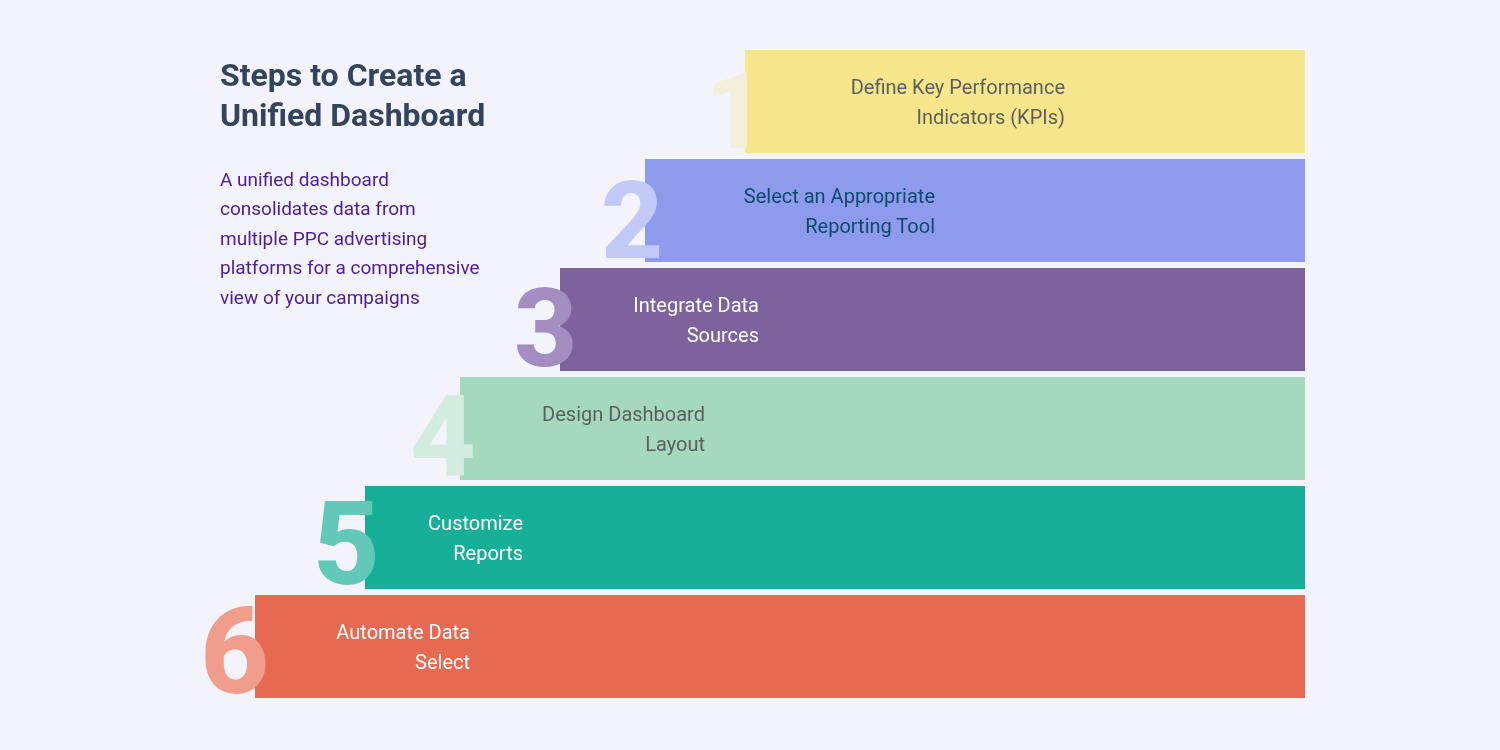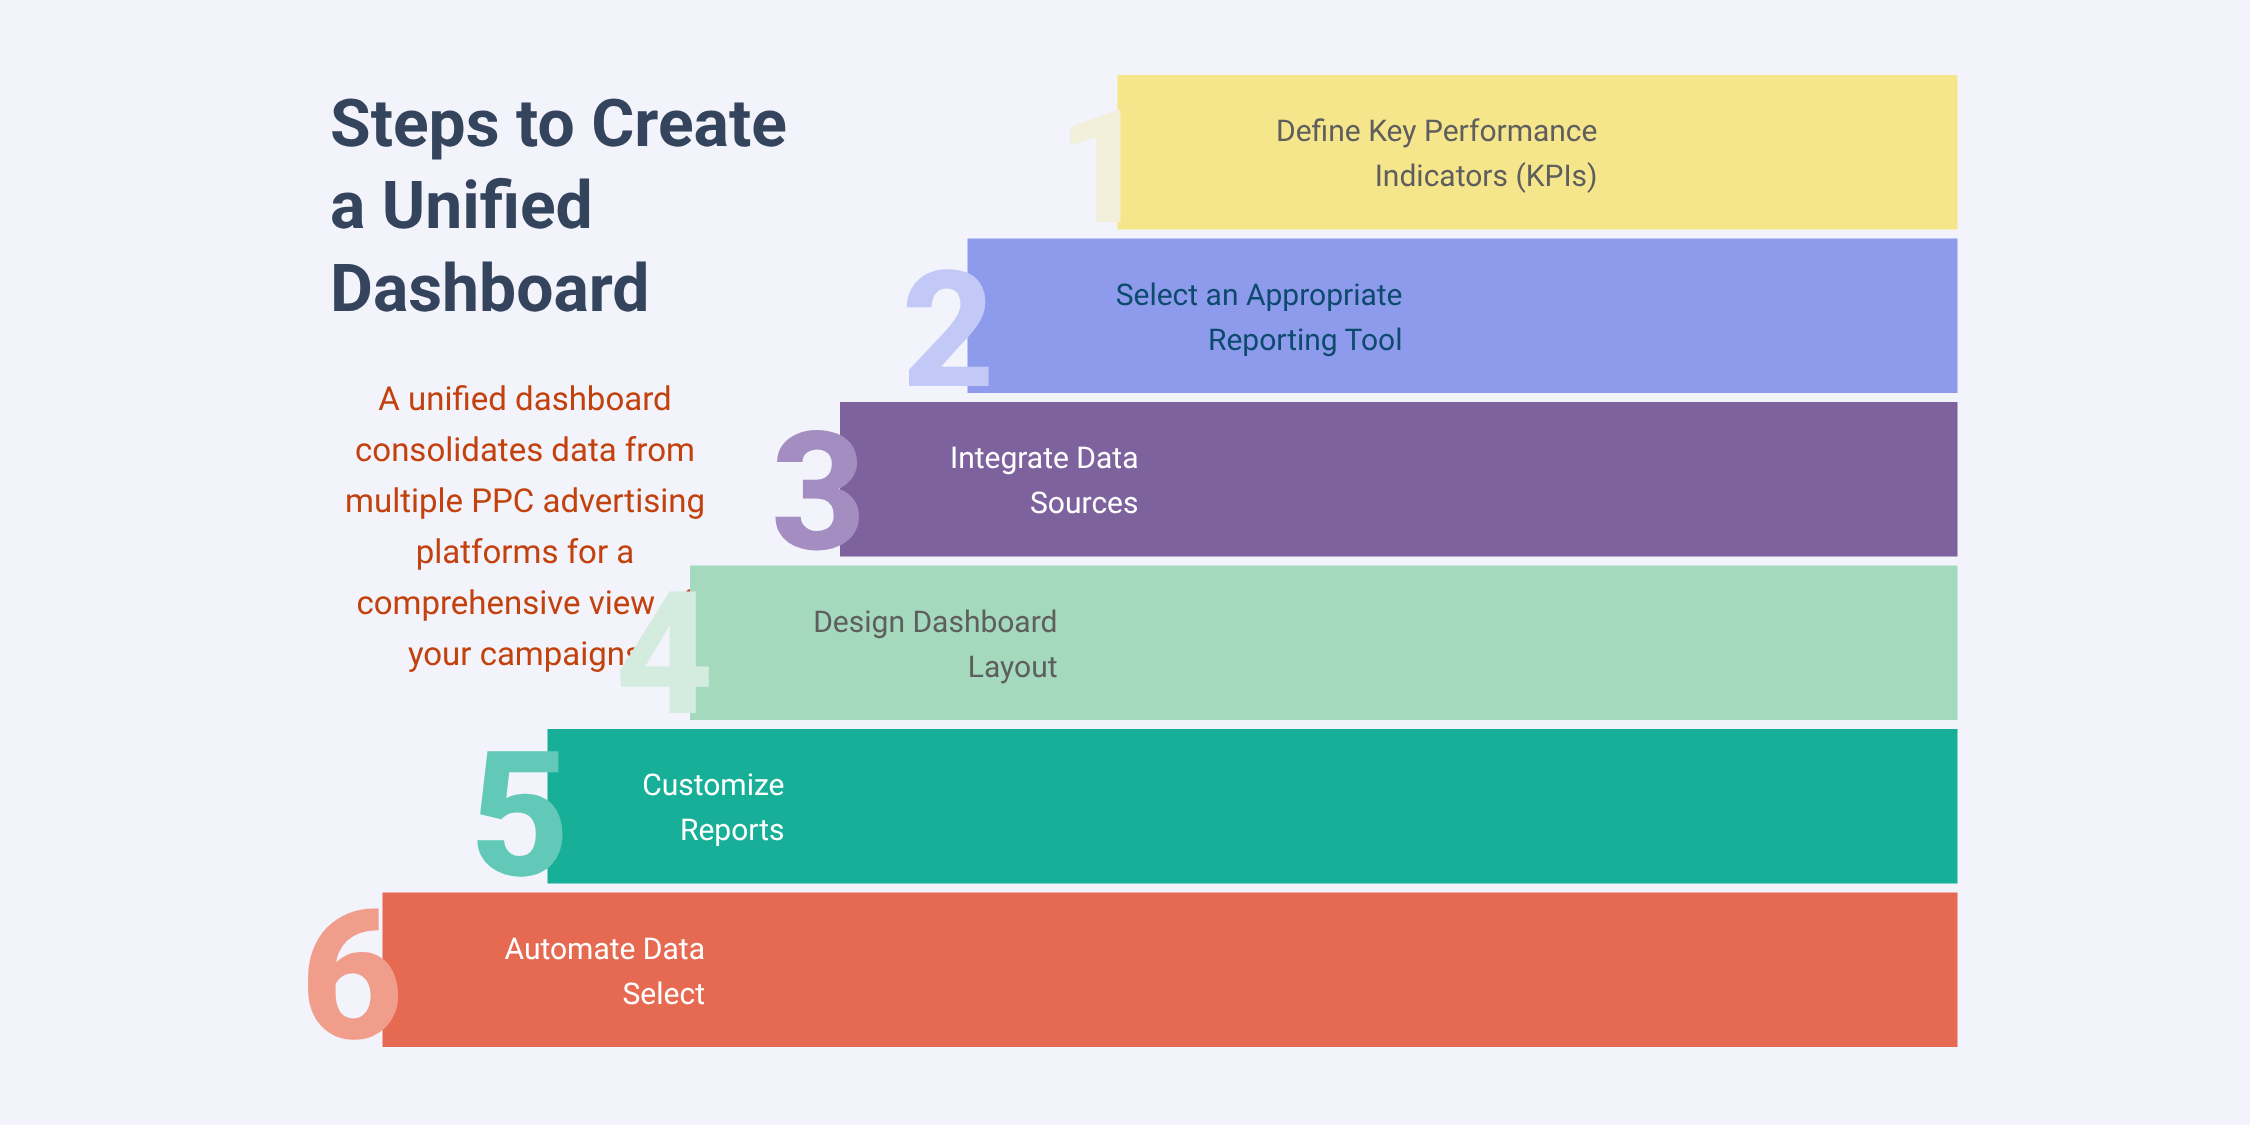--- a/index.html
+++ b/index.html
@@ -11,32 +11,31 @@
     position: relative;
     overflow: hidden;
   }
   .left {
     position: absolute;
     left: 220px;
     top: 55px;
     width: 310px;
   }
   .title {
-    font-size: 44px;
+    font-size: 32px;
     font-weight: 700;
     color: #34445c;
     line-height: 1.25;
   }
   .desc {
     margin-top: 30px;
-    font-size: 22px;
-    color: #c2410c;
+    font-size: 19px;
+    color: #4c1d95;
     line-height: 1.55;
     max-width: 260px;
-    text-align: center;
   }
   .steps {
     position: absolute;
     right: 195px;
     top: 50px;
     width: 1100px;
     height: 660px;
   }
   .step {
     position: absolute;

